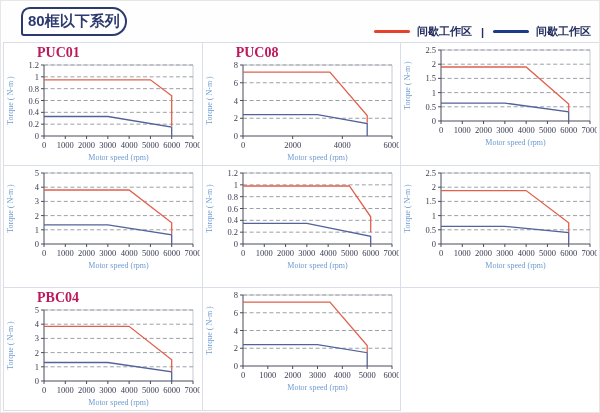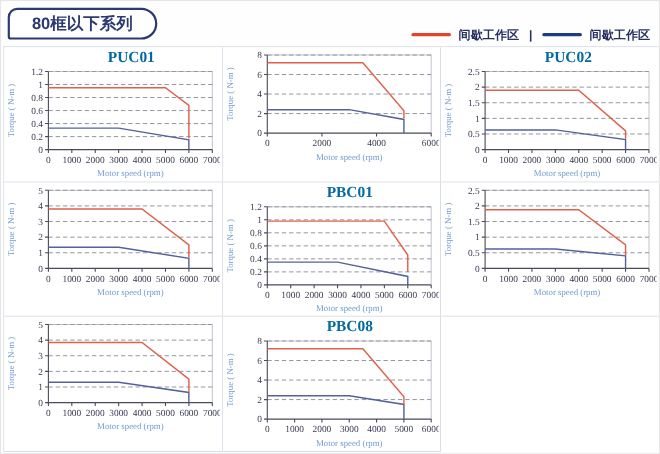--- a/index.html
+++ b/index.html
@@ -1,34 +1,34 @@
 <!DOCTYPE html>
 <html><head>
 <meta charset="utf-8">
 <style>
   html,body{margin:0;padding:0;background:#ffffff;}
   .page{position:relative;width:600px;height:413px;box-sizing:border-box;
         border:1px solid #e6e6e6;background:#fefefe;
         font-family:"Liberation Sans",sans-serif;overflow:hidden;}
   .header{position:relative;height:40px;}
-  .badge{position:absolute;left:6px;top:6px;display:inline-block;
+  .badge{position:absolute;left:20px;top:6px;display:inline-block;
          border:2px solid #2d3a70;color:#2d3a70;font-weight:bold;font-size:15px;
-         padding:3px 20px;border-radius:9px 15px 15px 3px;background:#ffffff;}
+         padding:3px 5px;border-radius:9px 15px 15px 3px;background:#ffffff;}
   .legend{position:absolute;right:8px;top:23px;display:flex;align-items:center;
           gap:7px;font-size:11px;font-weight:bold;color:#253061;}
   .swatch{display:inline-block;width:36px;height:3px;border-radius:2px;}
   .legend-sep{font-weight:bold;color:#253061;margin:0 2px;}
   .grid{position:absolute;top:41px;left:2px;width:596px;height:368px;
         display:grid;grid-template-columns:repeat(3,1fr);grid-template-rows:repeat(3,1fr);
         border-top:1px solid #d9dee8;border-left:1px solid #d9dee8;background:#ffffff;}
   .cell{border-right:1px solid #d9dee8;border-bottom:1px solid #d9dee8;
         background:#ffffff;padding-top:2px;overflow:hidden;}
   .cell.empty{border-right:none;border-bottom:none;}
   .chart-title{font-family:"Liberation Serif",serif;font-weight:bold;font-size:14px;
-               color:#0369a1;text-align:center;padding-left:33px;height:15px;line-height:15px;}
+               color:#be185d;text-align:left;padding-left:33px;height:15px;line-height:15px;}
   svg text{font-family:"Liberation Serif",serif;}
   .tick{font-size:8.5px;fill:#3b3b52;}
   .alabel{font-size:8px;fill:#6f9bd1;}
   .grid-line{stroke:#91969f;stroke-dasharray:4 2.6;stroke-width:0.9;}
   .axis{stroke:#4a4a5a;stroke-width:1;}
   .frame{stroke:#b8bdc6;stroke-width:0.8;}
 </style>
 </head>
 <body>
 
@@ -88,20 +88,21 @@
             <text x="189" y="88" text-anchor="middle" class="tick">7000</text>
             <line x1="40" y1="5" x2="40" y2="76" class="axis"></line>
             <line x1="40" y1="76" x2="189" y2="76" class="axis"></line>
             <polyline points="40.0,56.5 103.9,56.5 167.7,67.1 167.7,76.0" fill="none" stroke="#53629a" stroke-width="1.3"></polyline>
             <polyline points="40.0,19.8 146.4,19.8 167.7,35.8 167.7,65.9" fill="none" stroke="#e0604c" stroke-width="1.3"></polyline>
             <text x="114.5" y="100" text-anchor="middle" class="alabel">Motor speed (rpm)</text>
             <text x="9" y="40.5" text-anchor="middle" class="alabel" transform="rotate(-90 9 40.5)">Torque ( N-m )</text>
           </svg></div>
     </div>
     <div class="cell">
+      <div class="chart-title">PUC08</div>
       <div><svg width="196" height="103" viewBox="0 0 196 103">
             <line x1="40" y1="5" x2="189" y2="5" class="frame"></line>
             <line x1="189" y1="5" x2="189" y2="76" class="frame"></line>
             <line x1="37" y1="76" x2="40" y2="76" class="axis"></line>
             <text x="35" y="79" text-anchor="end" class="tick">0</text>
             <line x1="40" y1="58.25" x2="189" y2="58.25" class="grid-line"></line>
             <line x1="37" y1="58.25" x2="40" y2="58.25" class="axis"></line>
             <text x="35" y="61.25" text-anchor="end" class="tick">2</text>
             <line x1="40" y1="40.5" x2="189" y2="40.5" class="grid-line"></line>
             <line x1="37" y1="40.5" x2="40" y2="40.5" class="axis"></line>
@@ -122,21 +123,20 @@
             <text x="189" y="88" text-anchor="middle" class="tick">6000</text>
             <line x1="40" y1="5" x2="40" y2="76" class="axis"></line>
             <line x1="40" y1="76" x2="189" y2="76" class="axis"></line>
             <polyline points="40.0,54.7 114.5,54.7 164.2,63.6 164.2,76.0" fill="none" stroke="#53629a" stroke-width="1.3"></polyline>
             <polyline points="40.0,12.1 126.9,12.1 164.2,55.6 164.2,62.7" fill="none" stroke="#e0604c" stroke-width="1.3"></polyline>
             <text x="114.5" y="100" text-anchor="middle" class="alabel">Motor speed (rpm)</text>
             <text x="9" y="40.5" text-anchor="middle" class="alabel" transform="rotate(-90 9 40.5)">Torque ( N-m )</text>
           </svg></div>
     </div>
     <div class="cell">
-      <div class="chart-title">PUC02</div>
       <div><svg width="196" height="103" viewBox="0 0 196 103">
             <line x1="40" y1="5" x2="189" y2="5" class="frame"></line>
             <line x1="189" y1="5" x2="189" y2="76" class="frame"></line>
             <line x1="37" y1="76" x2="40" y2="76" class="axis"></line>
             <text x="35" y="79" text-anchor="end" class="tick">0</text>
             <line x1="40" y1="61.8" x2="189" y2="61.8" class="grid-line"></line>
             <line x1="37" y1="61.8" x2="40" y2="61.8" class="axis"></line>
             <text x="35" y="64.8" text-anchor="end" class="tick">0.5</text>
             <line x1="40" y1="47.6" x2="189" y2="47.6" class="grid-line"></line>
             <line x1="37" y1="47.6" x2="40" y2="47.6" class="axis"></line>
@@ -213,21 +213,20 @@
             <text x="189" y="88" text-anchor="middle" class="tick">7000</text>
             <line x1="40" y1="5" x2="40" y2="76" class="axis"></line>
             <line x1="40" y1="76" x2="189" y2="76" class="axis"></line>
             <polyline points="40.0,56.8 103.9,56.8 167.7,66.8 167.7,76.0" fill="none" stroke="#53629a" stroke-width="1.3"></polyline>
             <polyline points="40.0,22.0 125.1,22.0 167.7,54.7 167.7,66.1" fill="none" stroke="#e0604c" stroke-width="1.3"></polyline>
             <text x="114.5" y="100" text-anchor="middle" class="alabel">Motor speed (rpm)</text>
             <text x="9" y="40.5" text-anchor="middle" class="alabel" transform="rotate(-90 9 40.5)">Torque ( N-m )</text>
           </svg></div>
     </div>
     <div class="cell">
-      <div class="chart-title">PBC01</div>
       <div><svg width="196" height="103" viewBox="0 0 196 103">
             <line x1="40" y1="5" x2="189" y2="5" class="frame"></line>
             <line x1="189" y1="5" x2="189" y2="76" class="frame"></line>
             <line x1="37" y1="76" x2="40" y2="76" class="axis"></line>
             <text x="35" y="79" text-anchor="end" class="tick">0</text>
             <line x1="40" y1="64.16666666666667" x2="189" y2="64.16666666666667" class="grid-line"></line>
             <line x1="37" y1="64.16666666666667" x2="40" y2="64.16666666666667" class="axis"></line>
             <text x="35" y="67.16666666666667" text-anchor="end" class="tick">0.2</text>
             <line x1="40" y1="52.33333333333333" x2="189" y2="52.33333333333333" class="grid-line"></line>
             <line x1="37" y1="52.33333333333333" x2="40" y2="52.33333333333333" class="axis"></line>
@@ -307,20 +306,21 @@
             <text x="189" y="88" text-anchor="middle" class="tick">7000</text>
             <line x1="40" y1="5" x2="40" y2="76" class="axis"></line>
             <line x1="40" y1="76" x2="189" y2="76" class="axis"></line>
             <polyline points="40.0,58.4 103.9,58.4 167.7,64.6 167.7,76.0" fill="none" stroke="#53629a" stroke-width="1.3"></polyline>
             <polyline points="40.0,22.6 125.1,22.6 167.7,54.7 167.7,64.6" fill="none" stroke="#e0604c" stroke-width="1.3"></polyline>
             <text x="114.5" y="100" text-anchor="middle" class="alabel">Motor speed (rpm)</text>
             <text x="9" y="40.5" text-anchor="middle" class="alabel" transform="rotate(-90 9 40.5)">Torque ( N-m )</text>
           </svg></div>
     </div>
     <div class="cell">
+      <div class="chart-title">PBC04</div>
       <div><svg width="196" height="103" viewBox="0 0 196 103">
             <line x1="40" y1="5" x2="189" y2="5" class="frame"></line>
             <line x1="189" y1="5" x2="189" y2="76" class="frame"></line>
             <line x1="37" y1="76" x2="40" y2="76" class="axis"></line>
             <text x="35" y="79" text-anchor="end" class="tick">0</text>
             <line x1="40" y1="61.8" x2="189" y2="61.8" class="grid-line"></line>
             <line x1="37" y1="61.8" x2="40" y2="61.8" class="axis"></line>
             <text x="35" y="64.8" text-anchor="end" class="tick">1</text>
             <line x1="40" y1="47.6" x2="189" y2="47.6" class="grid-line"></line>
             <line x1="37" y1="47.6" x2="40" y2="47.6" class="axis"></line>
@@ -352,21 +352,20 @@
             <text x="189" y="88" text-anchor="middle" class="tick">7000</text>
             <line x1="40" y1="5" x2="40" y2="76" class="axis"></line>
             <line x1="40" y1="76" x2="189" y2="76" class="axis"></line>
             <polyline points="40.0,57.5 103.9,57.5 167.7,66.8 167.7,76.0" fill="none" stroke="#53629a" stroke-width="1.3"></polyline>
             <polyline points="40.0,21.3 125.1,21.3 167.7,54.7 167.7,66.1" fill="none" stroke="#e0604c" stroke-width="1.3"></polyline>
             <text x="114.5" y="100" text-anchor="middle" class="alabel">Motor speed (rpm)</text>
             <text x="9" y="40.5" text-anchor="middle" class="alabel" transform="rotate(-90 9 40.5)">Torque ( N-m )</text>
           </svg></div>
     </div>
     <div class="cell">
-      <div class="chart-title">PBC08</div>
       <div><svg width="196" height="103" viewBox="0 0 196 103">
             <line x1="40" y1="5" x2="189" y2="5" class="frame"></line>
             <line x1="189" y1="5" x2="189" y2="76" class="frame"></line>
             <line x1="37" y1="76" x2="40" y2="76" class="axis"></line>
             <text x="35" y="79" text-anchor="end" class="tick">0</text>
             <line x1="40" y1="58.25" x2="189" y2="58.25" class="grid-line"></line>
             <line x1="37" y1="58.25" x2="40" y2="58.25" class="axis"></line>
             <text x="35" y="61.25" text-anchor="end" class="tick">2</text>
             <line x1="40" y1="40.5" x2="189" y2="40.5" class="grid-line"></line>
             <line x1="37" y1="40.5" x2="40" y2="40.5" class="axis"></line>

